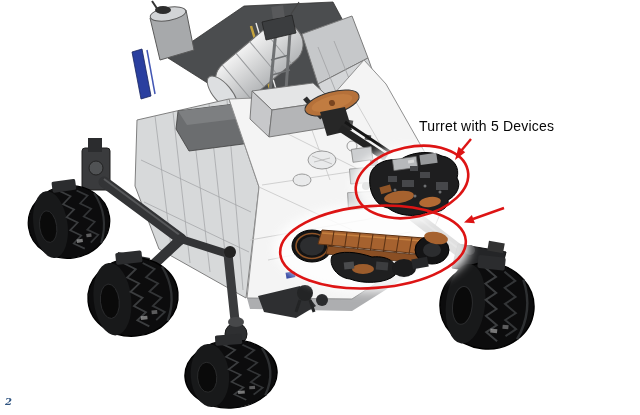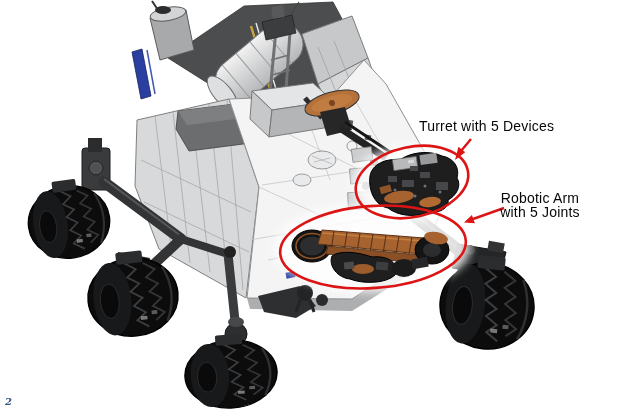--- a/index.html
+++ b/index.html
@@ -220,19 +220,15 @@
       <path d="M504,208 L473,219" stroke-width="2.4"></path>
     </g>
     <g style="fill:var(--accent,#dd1414)" stroke="none">
       <polygon points="455,160 458.5,146.8 465.2,152.2"></polygon>
       <polygon points="464,222.5 471.9,214.9 474.9,223.3"></polygon>
     </g>
   </svg>
 
   <div id="turret-label" class="callout-label">Turret with 5 Devices</div>
 
-  <div id="arm-label" class="callout-label">
-    <div>Robotic Arm</div>
-    <div>with 5 Joints</div>
-  </div>
 
   <div id="corner-mark">2</div>
 </div>
 
 </body></html>

